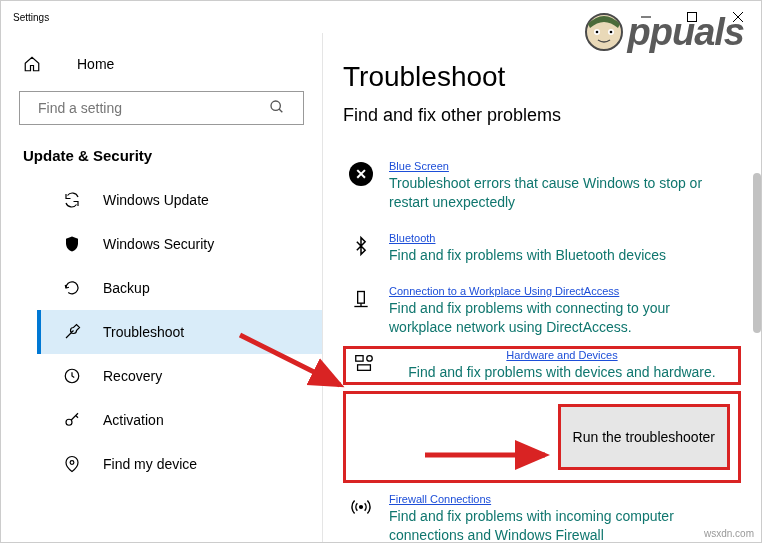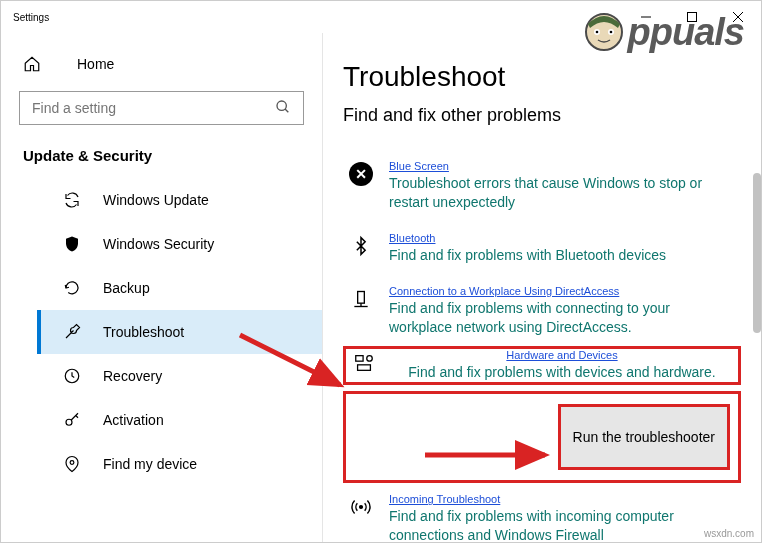--- a/index.html
+++ b/index.html
@@ -27,21 +27,21 @@
       width: 322px; padding: 14px 0 0 0; display: flex; flex-direction: column;
       border-right: 1px solid #e5e5e5; background: #fff;
     }
     .home-row {
       display: flex; align-items: center; gap: 36px; padding: 8px 22px 10px 22px;
       font-size: 14px; cursor: pointer;
     }
     .search-box {
       margin: 8px 18px 18px 18px; border: 1px solid #999; height: 34px;
       display: flex; align-items: center; justify-content: space-between;
-      padding: 0 12px; font-size: 14px; color: #666;
+      padding: 0 18px; font-size: 14px; color: #666;
     }
     .search-text { color: #767676; }
     .section-header { font-weight: 600; font-size: 15px; padding: 4px 22px 14px 22px; }
     .nav-list { display: flex; flex-direction: column; margin-left: 36px; }
     .nav-item {
       display: flex; align-items: center; gap: 22px;
       padding: 13px 22px; font-size: 14px; cursor: pointer;
       border-left: 4px solid transparent;
     }
     .nav-item.active { background: #d9ecf9; border-left-color: #0078d4; }
@@ -264,21 +264,21 @@
         </div>
 
         <div class="ts-item">
           <div class="ts-icon">
             <svg width="22" height="22" viewBox="0 0 24 24" fill="none" stroke="#000" stroke-width="1.6">
                 <path d="M5 5 a10 10 0 0 0 0 14 M8 8 a6 6 0 0 0 0 8 M19 5 a10 10 0 0 1 0 14 M16 8 a6 6 0 0 1 0 8"></path>
                 <circle cx="12" cy="12" r="1.5" fill="#000"></circle>
               </svg>
           </div>
           <div class="ts-text">
-            <div class="ts-title">Incoming Troubleshoot</div>
+            <div class="ts-title">Firewall Connections</div>
             <div class="ts-desc">Find and fix problems with incoming computer connections and Windows Firewall</div>
           </div>
         </div>
 
       </div>
 
       <div class="scrollbar"></div>
     </div>
 
   </div>

